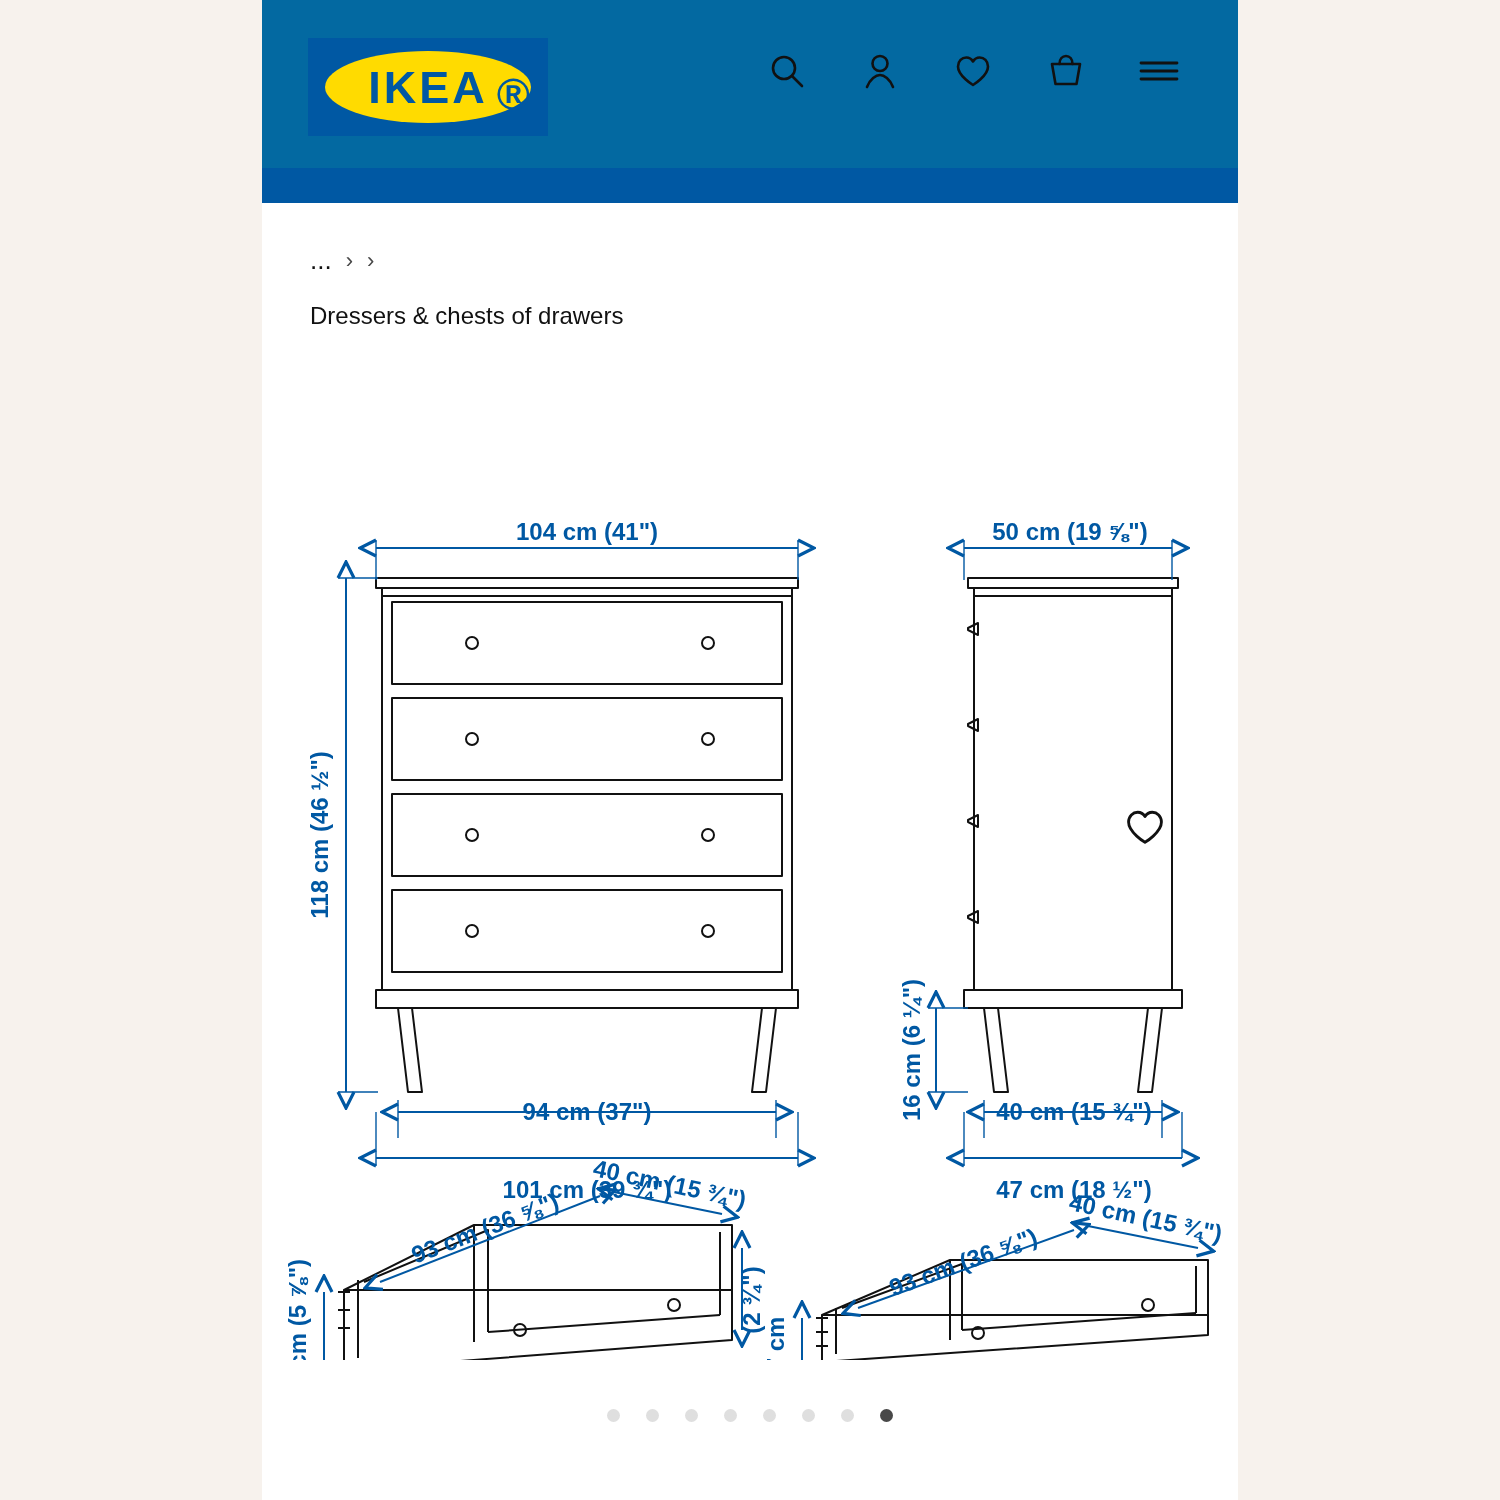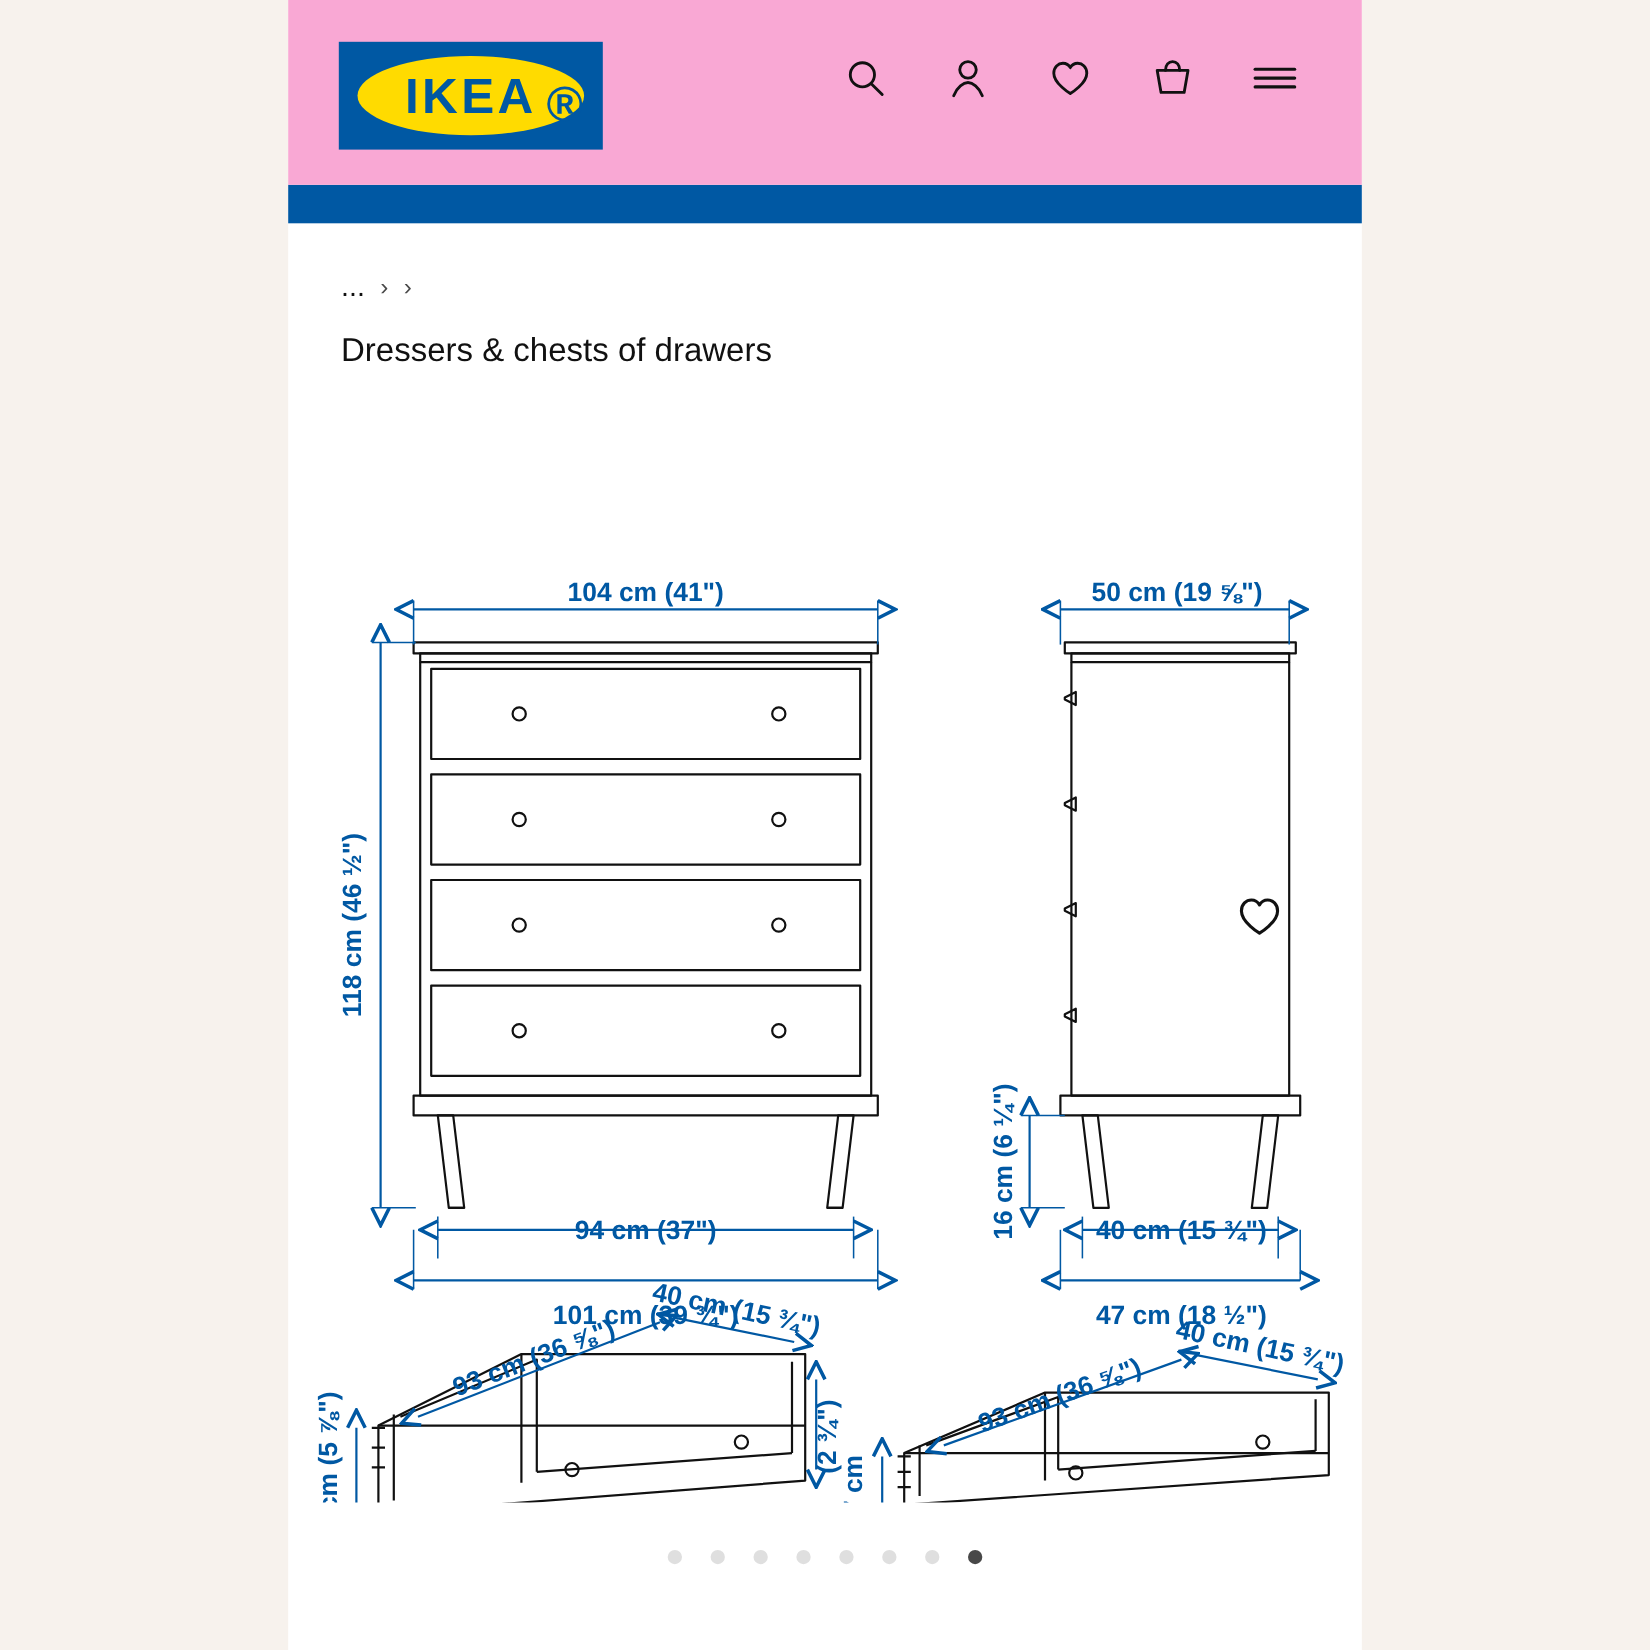--- a/index.html
+++ b/index.html
@@ -18,21 +18,21 @@
     left: 262px;
     top: 0;
     width: 976px;
     height: 1500px;
     background: #ffffff;
   }
   
   .header {
     position: relative;
     height: 168px;
-    background: #f9a8d4;
+    background: #0369a1;
   }
   .ikea-logo {
     position: absolute;
     left: 46px;
     top: 38px;
     width: 240px;
     height: 98px;
     background: #0058a3;
     display: flex;
     align-items: center;
@@ -92,21 +92,21 @@
     display: flex;
     align-items: center;
     gap: 14px;
   }
   .breadcrumb .sep {
     color: #484848;
     font-size: 22px;
   }
   .crumb-title {
     margin: 26px 0 0 48px;
-    font-size: 30px;
+    font-size: 24px;
     color: #111111;
   }
   
   .drawing {
     position: relative;
     width: 976px;
     height: 1030px;
   }
   .drawing svg {
     display: block;

